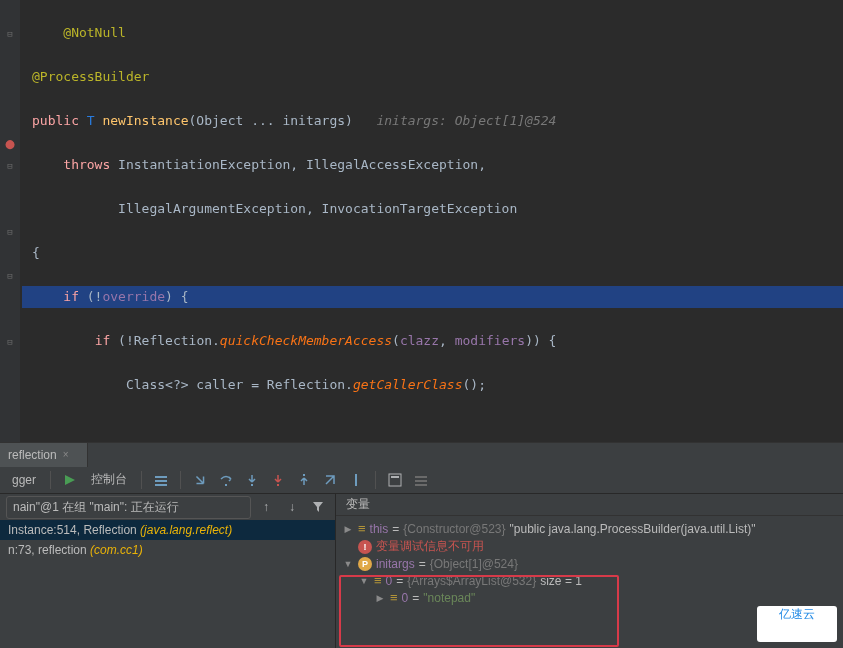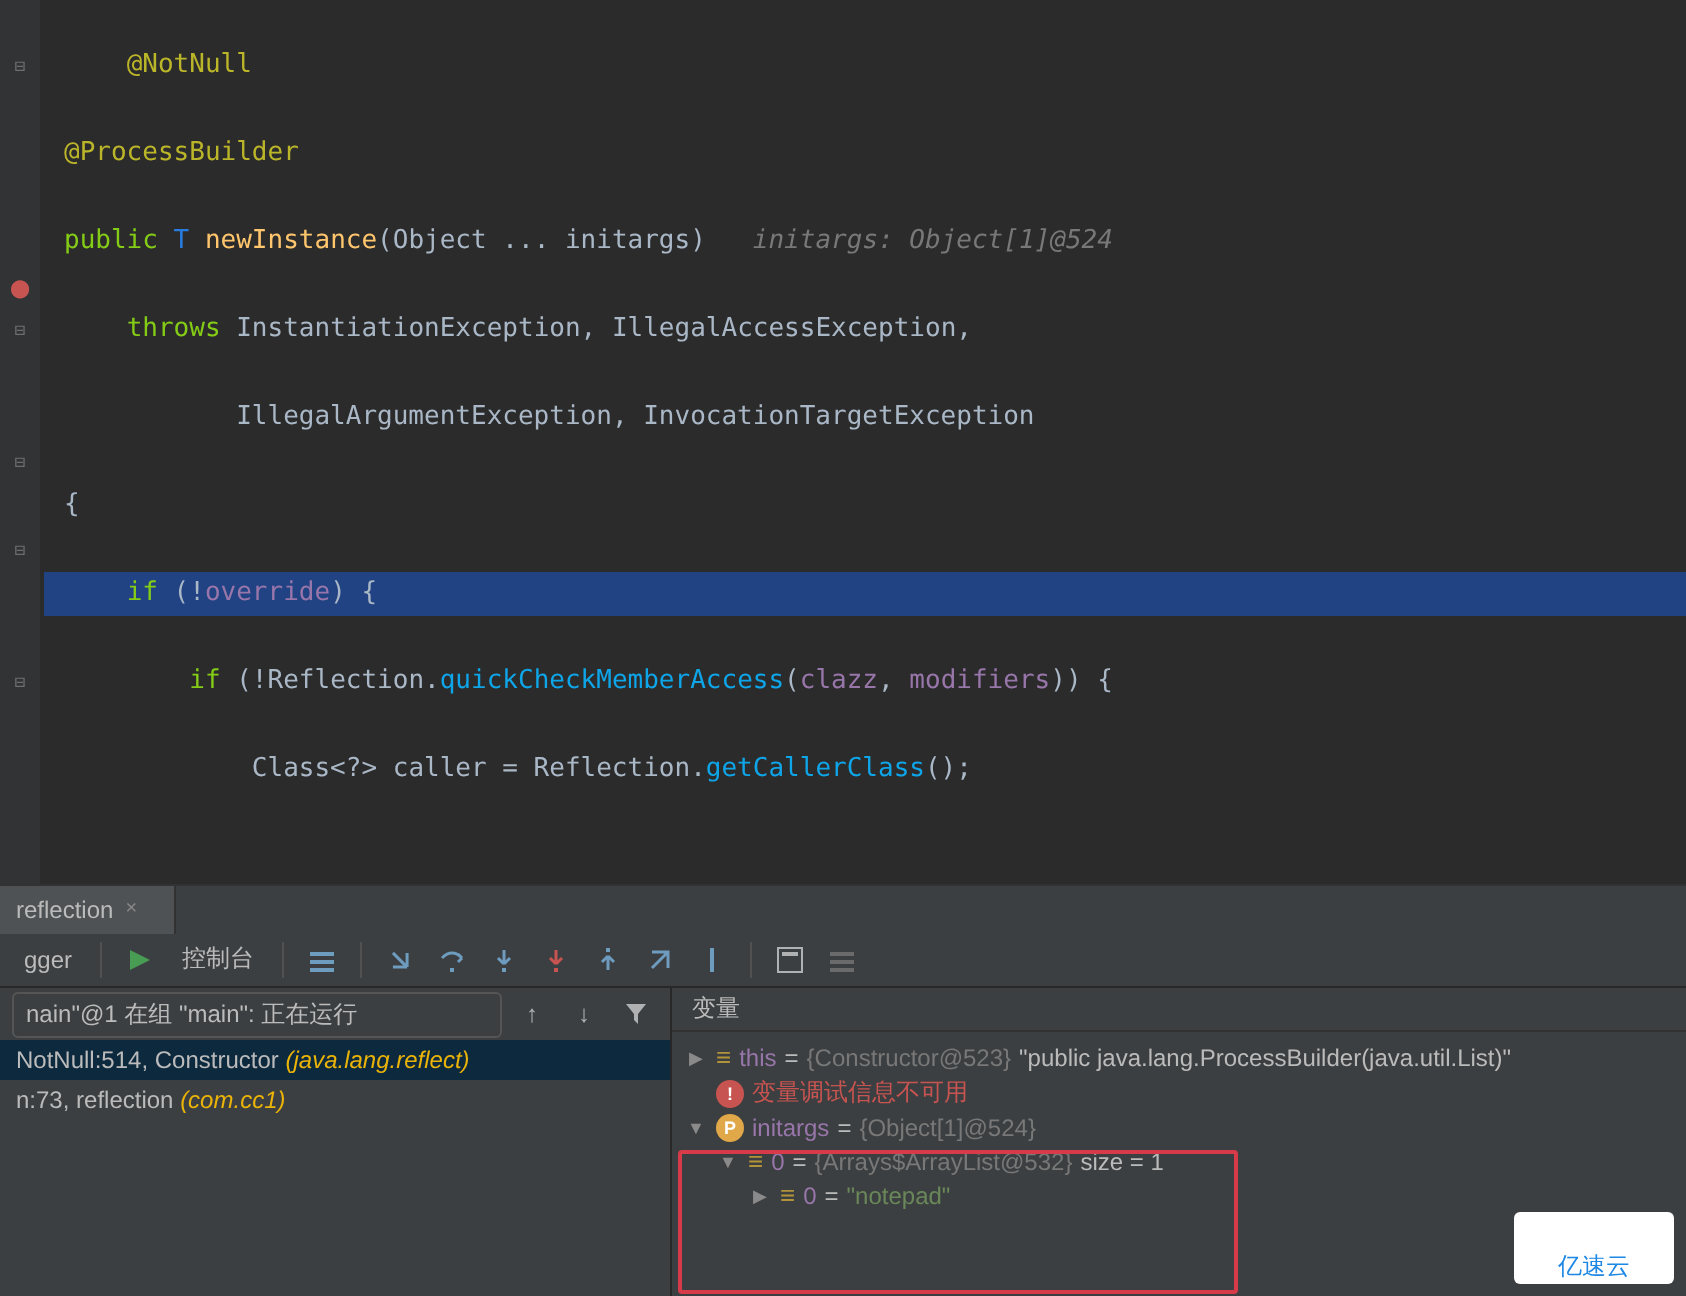--- a/index.html
+++ b/index.html
@@ -3,26 +3,26 @@
 <meta charset="utf-8">
 <style>
 *{margin:0;padding:0;box-sizing:border-box}
 body{background:#2b2b2b;font-family:Consolas,Menlo,monospace;font-size:13px;color:#a9b7c6;width:843px;height:648px;overflow:hidden;position:relative}
 .editor{height:442px;overflow:hidden;position:relative}
 .gutter{position:absolute;left:0;top:0;width:20px;height:100%;background:#313335}
 .gm{position:absolute;left:5px;width:10px;height:10px;display:flex;align-items:center;justify-content:center;color:#6e6e6e;font-size:9px}
 .code{padding-left:22px;line-height:22px;font-family:Consolas,Menlo,monospace;white-space:pre}
 .hl{background:#214283}
 .line{padding-left:10px}
-.k{color:#84cc16}
+.k{color:#fca5a5}
 .t{color:#287bde}
 .m{color:#ffc66d}
 .p{color:#9876aa}
 .a{color:#bbb529}
-.i{color:#0ea5e9;}
+.i{color:#f97316;font-style:italic}
 .hint{color:#787878;font-style:italic}
 .tab-bar{height:24px;background:#3c3f41;border-top:1px solid #323232;display:flex;align-items:center}
 .tab{height:24px;padding:0 18px 0 8px;display:flex;align-items:center;gap:6px;background:#4e5254;color:#bbbbbb;font-size:12px;font-family:sans-serif;border-right:1px solid #323232}
 .close-x{color:#8a8a8a;font-size:10px}
 .toolbar{height:28px;background:#3c3f41;display:flex;align-items:center;padding:0 6px;gap:4px;border-bottom:1px solid #282828;font-family:sans-serif;font-size:12px;color:#bbbbbb}
 .tb-btn{width:22px;height:22px;display:flex;align-items:center;justify-content:center;color:#afb1b3}
 .tb-sep{width:1px;height:18px;background:#515151;margin:0 4px}
 .tb-txt{padding:0 6px}
 .green-tri{color:#499c54}
 .debug-body{display:flex;height:154px;background:#3c3f41}
@@ -40,21 +40,21 @@
 .tw{width:12px;text-align:center;color:#8a8a8a;font-size:9px}
 .badge{width:14px;height:14px;border-radius:7px;display:inline-flex;align-items:center;justify-content:center;font-size:9px;font-weight:bold;color:#fff}
 .badge-e{background:#c75450}
 .badge-p{background:#e0a848}
 .badge-eq{color:#b19339;font-size:13px;font-weight:bold}
 .vn{color:#9876aa}
 .vv{color:#787878}
 .vs{color:#6a8759}
 .redbox{position:absolute;left:3px;top:59px;width:280px;height:72px;border:2px solid #d73a49;border-radius:2px;pointer-events:none}
 .watermark{position:absolute;right:12px;bottom:10px;color:#aaa;font-family:sans-serif;font-size:13px}
-.logo{position:absolute;right:6px;bottom:6px;width:80px;height:36px;background:#fff;border-radius:3px;display:flex;align-items:flex-end;justify-content:center;color:#1e88e5;font-family:sans-serif;font-size:12px}
+.logo{position:absolute;right:6px;bottom:6px;width:80px;height:36px;background:#fff;border-radius:3px;display:flex;align-items:flex-start;justify-content:center;color:#1e88e5;font-family:sans-serif;font-size:12px}
 svg{display:block}
 </style>
 </head>
 <body>
 
 <div class="editor">
   <div class="gutter">
     <div class="gm" style="top:29px">⊟</div>
     <div class="gm" style="top:139px;color:#c75450">⬤</div>
     <div class="gm" style="top:161px">⊟</div>
@@ -171,21 +171,21 @@
       <div class="frames-select"><span>nain"@1 在组 "main": 正在运行</span></div>
       <span class="tb-btn">↑</span>
       <span class="tb-btn">↓</span>
       <span class="tb-btn">
           <svg width="12" height="12">
             <path d="M1 1H11L7 6V11L5 9V6Z" fill="#afb1b3"></path>
           </svg>
         </span>
     </div>
     <div class="frames-list">
-      <div class="frame-item frame-sel"><span>NotNull:514, Constructor </span><span class="pkg">(java.lang.reflect)</span></div>
+      <div class="frame-item frame-sel"><span>Instance:514, Reflection </span><span class="pkg">(java.lang.reflect)</span></div>
       <div class="frame-item"><span>n:73, reflection </span><span class="pkg">(com.cc1)</span></div>
     </div>
   </div>
   <div class="vars">
     <div class="vars-head">变量</div>
     <div class="vars-body">
       <div class="var-row">
         <span class="tw">▶</span>
         <span class="badge-eq">≡</span>
         <span class="vn">this</span>

